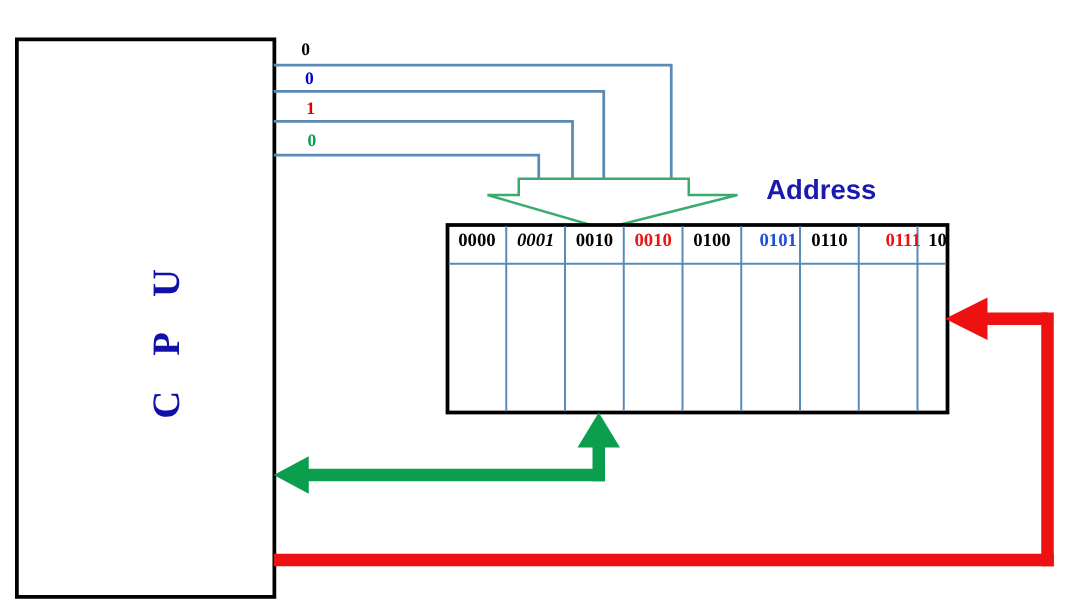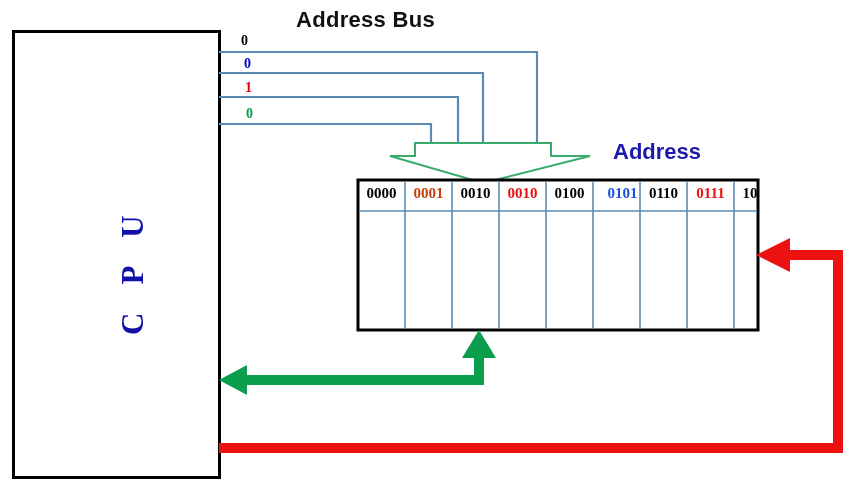--- a/index.html
+++ b/index.html
@@ -121,28 +121,27 @@
 
   </svg>
 
   <div class="cpu-label" style="left:115px; top:335px;">CPU</div>
 
   <div class="bit" style="left:241px; top:34px;">0</div>
   <div class="bit" style="left:244px; top:57px; color:#0000cc;">0</div>
   <div class="bit" style="left:245px; top:81px; color:#dd0000;">1</div>
   <div class="bit" style="left:246px; top:107px; color:#0a9e4d;">0</div>
 
-  <div class="title-address">Address Bus</div>
   <div class="title-memory">Address</div>
 
   <div id="memclip">
     <div class="memcell" style="left:0px;">0000</div>
-    <div class="memcell" style="left:47px;  color:#c2410c;">0001</div>
+    <div class="memcell" style="left:47px;  color:#000000;font-style:italic;">0001</div>
     <div class="memcell" style="left:94px;font-family:Liberation Serif, serif;">0010</div>
     <div class="memcell" style="left:141px; color:#ee1111;">0010</div>
     <div class="memcell" style="left:188px;">0100</div>
     <div class="memcell" style="left:241px; color:#1d4ed8;">0101</div>
     <div class="memcell" style="left:282px;">0110</div>
-    <div class="memcell" style="left:329px; color:#ee1111;">0111</div>
+    <div class="memcell" style="left:329px; color:#ee1111;padding-left:12px;">0111</div>
     <div class="memcell" style="left:376px;">1000</div>
   </div>
 
 </div>
 
 </body></html>

